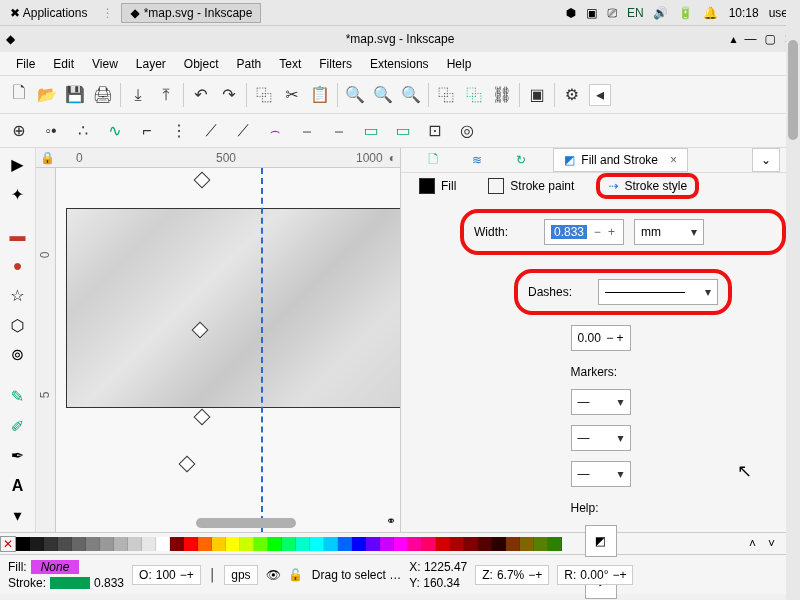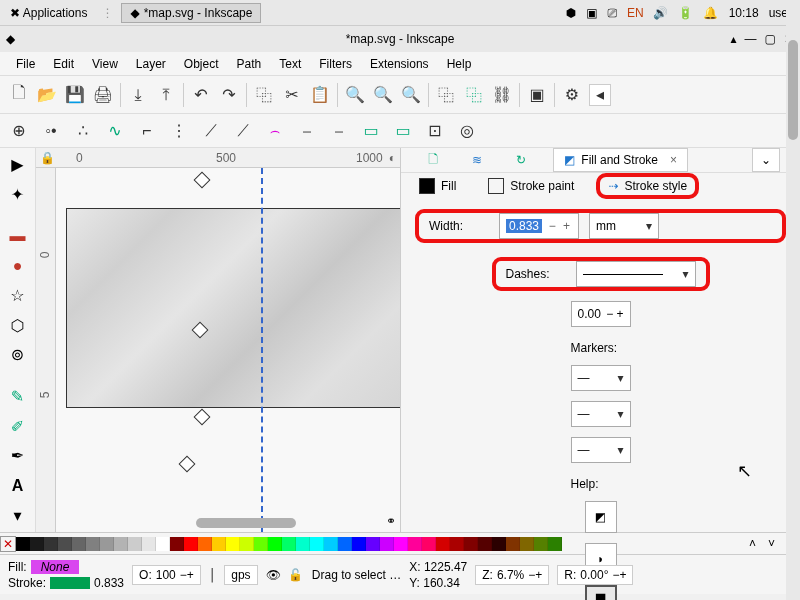--- a/index.html
+++ b/index.html
@@ -37,21 +37,21 @@
 .panel-tab-active .close-x { margin-left: 6px; color: #666; }
 .panel-chevron { margin-left: auto; border: 1px solid #ccc; width: 28px; height: 24px; display: flex; align-items: center; justify-content: center; background: #fff; }
 .sub-tabs { height: 32px; display: flex; align-items: center; gap: 12px; padding: 0 8px; }
 .sub-tab { padding: 4px 10px; display: flex; align-items: center; gap: 6px; cursor: pointer; }
 .swatch { width: 16px; height: 16px; border: 1px solid #333; }
 .swatch.filled { background: #000; }
 .sub-tab.active { border: 4px solid #e11; border-radius: 10px; padding: 2px 8px; }
 .panel-body { padding: 10px 14px; display: flex; flex-direction: column; gap: 14px; }
 .row { display: flex; align-items: center; gap: 10px; flex-direction: column; }
 .row-label { width: 60px; }
-.hl { border: 4px solid #e11; border-radius: 9px; padding: 0 10px; display: flex; align-items: center; gap: 10px; }
+.hl { border: 4px solid #e11; border-radius: 18px; padding: 6px 10px; display: flex; align-items: center; gap: 10px; margin-left: 45px; }
 .num-input { width: 80px; height: 26px; border: 1px solid #aaa; padding: 0 6px; display: flex; align-items: center; justify-content: space-between; background: #fff; }
 .num-input .val { background: #3b7dd8; color: #fff; padding: 0 3px; }
 .num-input .pm { color: #666; letter-spacing: 2px; }
 .plain-input { width: 80px; height: 26px; border: 1px solid #aaa; padding: 0 6px; display: flex; align-items: center; justify-content: space-between; background: #fff; }
 .dropdown { height: 26px; border: 1px solid #aaa; background: #fff; padding: 0 6px; display: flex; align-items: center; gap: 8px; }
 .dropdown .arrow { color: #333; }
 .dash-dd { width: 120px; display: flex; align-items: center; justify-content: space-between; }
 .dash-line { width: 80px; border-top: 1.5px solid #000; }
 .marker-dd { width: 60px; display: flex; align-items: center; justify-content: space-between; }
 .join-btn, .cap-btn, .order-btn { width: 32px; height: 32px; border: 1px solid #aaa; background: #fff; display: flex; align-items: center; justify-content: center; }
@@ -76,21 +76,21 @@
     <span style="padding:0 4px;color:#999">⋮</span>
     <div class="taskbar-app">
       <span>◆</span>
       <span>*map.svg - Inkscape</span>
     </div>
   </div>
   <div class="taskbar-right">
     <span>⬢</span>
     <span>▣</span>
     <span>⎚</span>
-    <span style="color:#c2410c">EN</span>
+    <span style="color:#14532d">EN</span>
     <span>🔊</span>
     <span>🔋</span>
     <span>🔔</span>
     <span>10:18</span>
     <span>user</span>
   </div>
 </div>
 
 <div class="titlebar">
   <div class="titlebar-icon">

